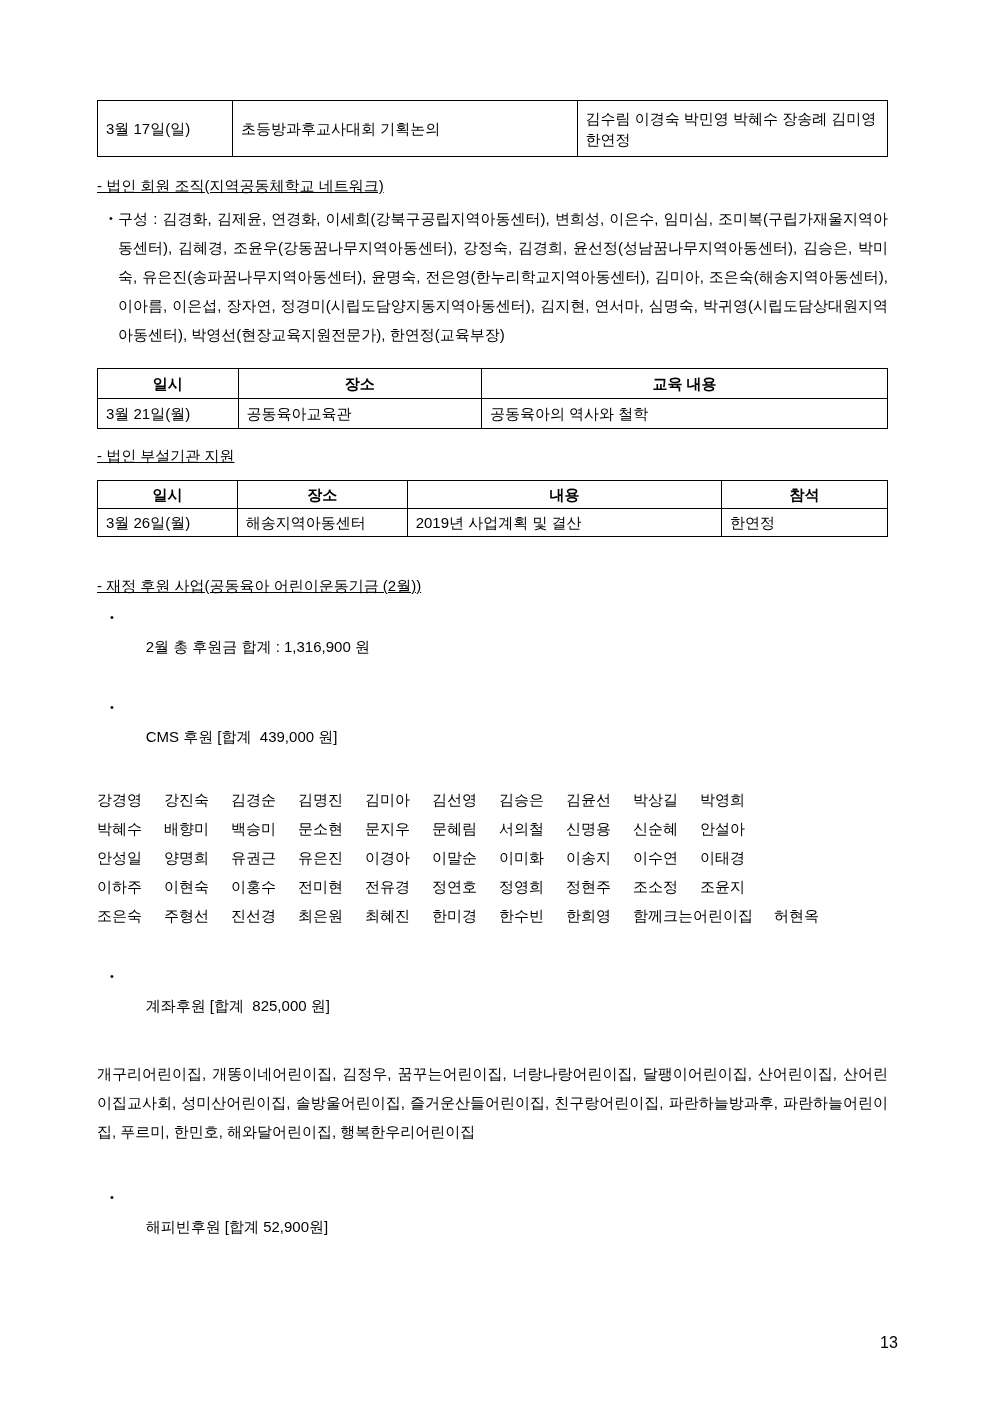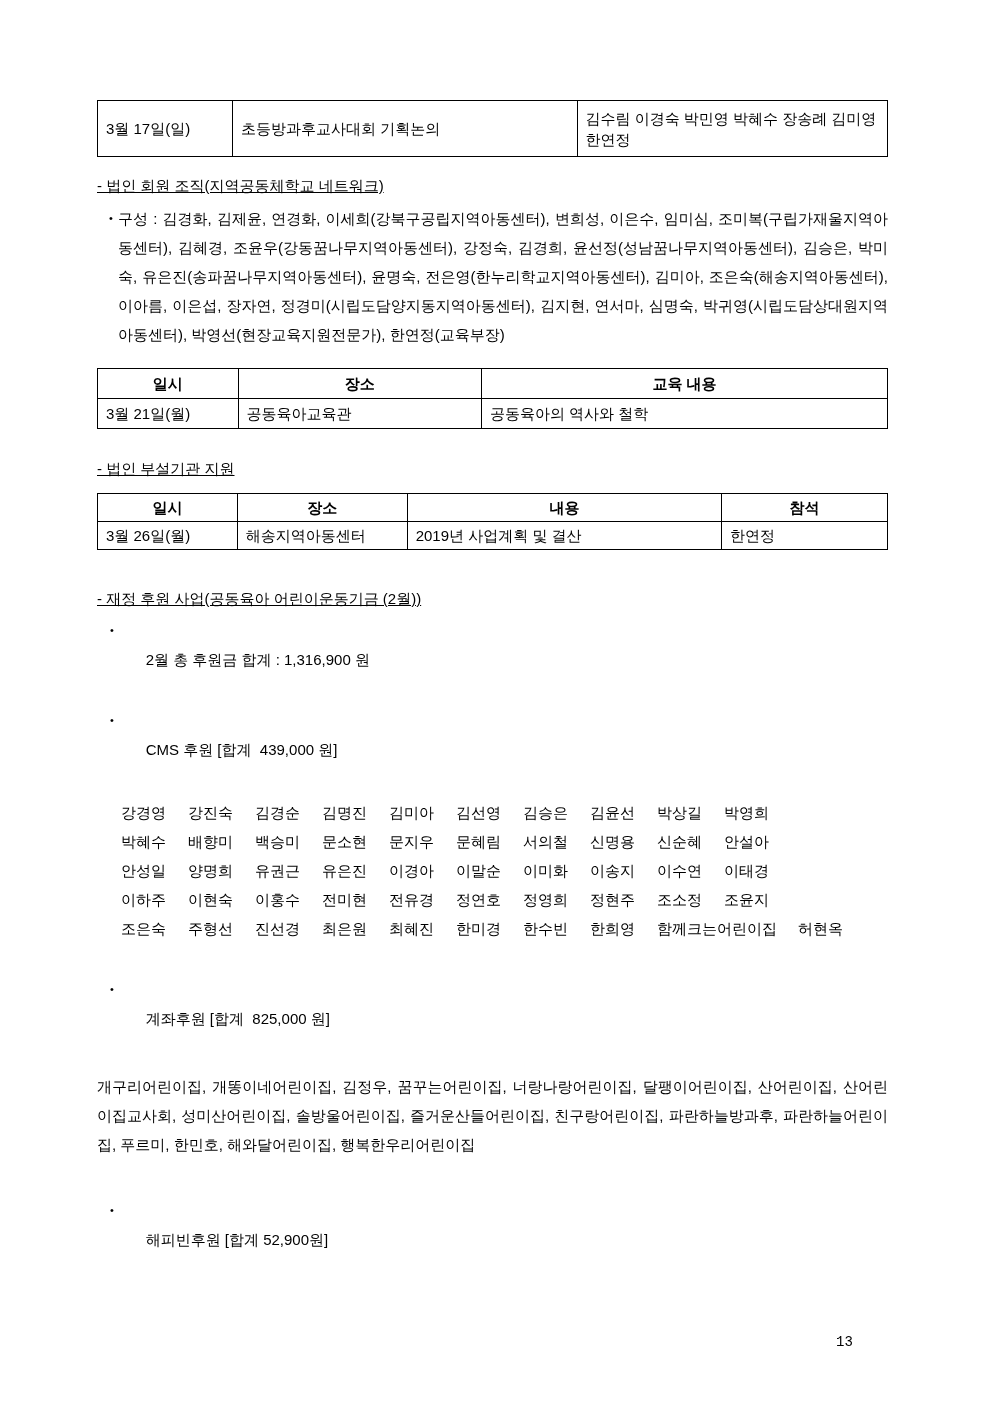--- a/index.html
+++ b/index.html
@@ -26,21 +26,21 @@
   .t2 th, .t2 td { height: 30px; }
   .t3 th { height: 28px; }
   .t3 .row-dotted td { border-bottom: 1.6px dotted #000; }
 
   .sec-heading {
     text-decoration: underline;
     line-height: 22px;
     white-space: pre-wrap;
   }
   .h-member { margin-top: 18px; }
-  .h-branch { margin-top: 29px; }
+  .h-branch { margin-top: 16px; }
   .h-feb { margin-top: 38px; }
 
   .bullet-line {
     position: relative; padding-left: 32px;
     line-height: 30px; white-space: pre-wrap;
   }
   .bullet-line .bullet-marker {
     position: absolute; left: 13px; top: 0;
     font-size: 11px; line-height: 30px;
   }
@@ -51,32 +51,31 @@
   }
   .member-para .bullet-marker {
     position: absolute; left: 12px; top: 0;
     font-size: 11px; line-height: 29px;
   }
   .mt-bullets { margin-top: 5px; }
 
   .tbl-member { margin-top: 19px; }
   .tbl-branch { margin-top: 13px; }
 
-  .name-grid { margin-top: 3px; margin-left: 24px; }
+  .name-grid { margin-top: 3px; }
   .name-row { line-height: 29px; white-space: nowrap; }
   .donor { display: inline-block; min-width: 46px; margin-right: 21px; }
 
   .account-para, .happy-para { line-height: 29px; margin-top: 8px; text-align: justify; }
   .gap-account { margin-top: 31px; }
   .gap-happy { margin-top: 36px; }
 
   .page-number {
-    position: absolute; left: 836px; top: 1334px;
-    font-size: 14px;
-    font-family: Liberation Mono, monospace;
+    position: absolute; left: 880px; top: 1334px;
+    font-size: 16px;
   }
 </style>
 </head>
 <body>
 
 <div class="content">
 
   <table class="t1">
     <colgroup>
         <col style="width:17.1%">

